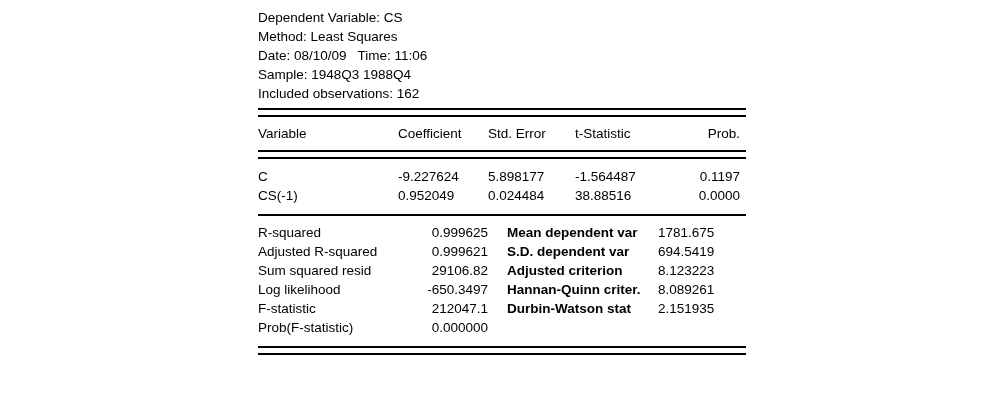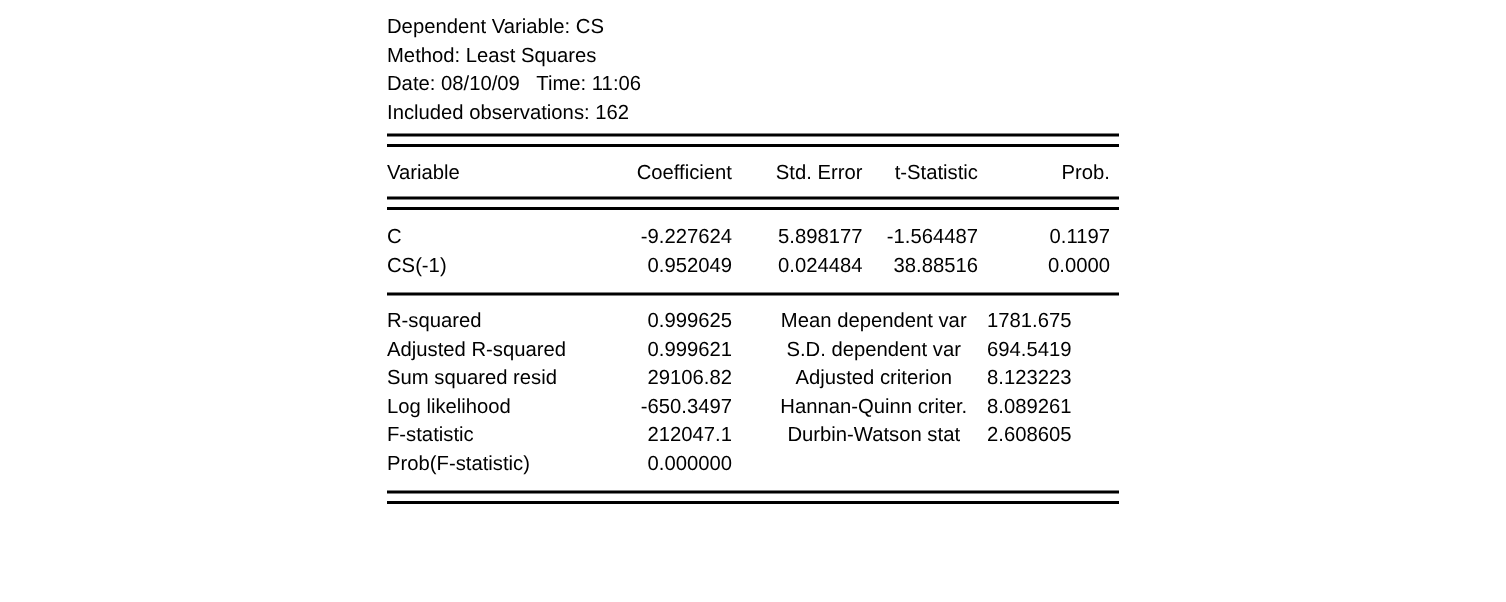--- a/index.html
+++ b/index.html
@@ -53,50 +53,51 @@
     white-space: nowrap;
     overflow: hidden;
   }
   
   .coef col.c-var  { width: 140px; }
   .coef col.c-coef { width: 90px; }
   .coef col.c-se   { width: 87px; }
   .coef col.c-t    { width: 77px; }
   .coef col.c-p    { width: 94px; }
   .coef .c-var  { text-align: left; }
-  .coef .c-coef, .coef .c-se, .coef .c-t { text-align: right; }
+  .coef .c-coef, .coef .c-se, .coef .c-t { text-align: left; }
   .coef .c-p { text-align: right; padding-right: 6px; }
   .coef-head tr { height: 33px; }
   .coef-head th { vertical-align: middle; }
   .coef-body { margin-top: 4px; margin-bottom: 0; }
   .coef-body tr { height: 19px; }
   .coef-body-wrap { padding-top: 4px; }
   
   .stats { margin-top: 7px; }
   .stats tr { height: 19px; }
   .stats col.s-l1 { width: 150px; }
   .stats col.s-v1 { width: 80px; }
   .stats col.s-l2 { width: 170px; }
   .stats col.s-v2 { width: 88px; }
   .stats .s-l1 { text-align: left; }
   .stats .s-v1 { text-align: right; }
-  .stats .s-l2 { text-align: center; padding-left: 19px; }
+  .stats .s-l2 { text-align: left; padding-left: 19px; font-weight: bold; }
   .stats .s-v2 { text-align: left; padding-right: 6px; }
   .rule-double.bottom { margin-top: 9px; }
 </style>
 </head>
 <body>
 
 <div class="canvas">
   <div class="report">
 
     <div class="hdr">
       <div class="hdr-line">Dependent Variable: CS</div>
       <div class="hdr-line">Method: Least Squares</div>
       <div class="hdr-line">Date: 08/10/09   Time: 11:06</div>
+      <div class="hdr-line">Sample: 1948Q3 1988Q4</div>
       <div class="hdr-line">Included observations: 162</div>
     </div>
 
     <div class="rule-double after-hdr"></div>
 
     <table class="coef coef-head">
       <colgroup>
           <col class="c-var">
           <col class="c-coef">
           <col class="c-se">
@@ -175,21 +176,21 @@
       <tr>
         <td class="s-l1">Log likelihood</td>
         <td class="s-v1">-650.3497</td>
         <td class="s-l2">Hannan-Quinn criter.</td>
         <td class="s-v2">8.089261</td>
       </tr>
       <tr>
         <td class="s-l1">F-statistic</td>
         <td class="s-v1">212047.1</td>
         <td class="s-l2">Durbin-Watson stat</td>
-        <td class="s-v2">2.608605</td>
+        <td class="s-v2">2.151935</td>
       </tr>
       <tr>
         <td class="s-l1">Prob(F-statistic)</td>
         <td class="s-v1">0.000000</td>
         <td class="s-l2"></td>
         <td class="s-v2"></td>
       </tr>
     </tbody>
       </table>
 

